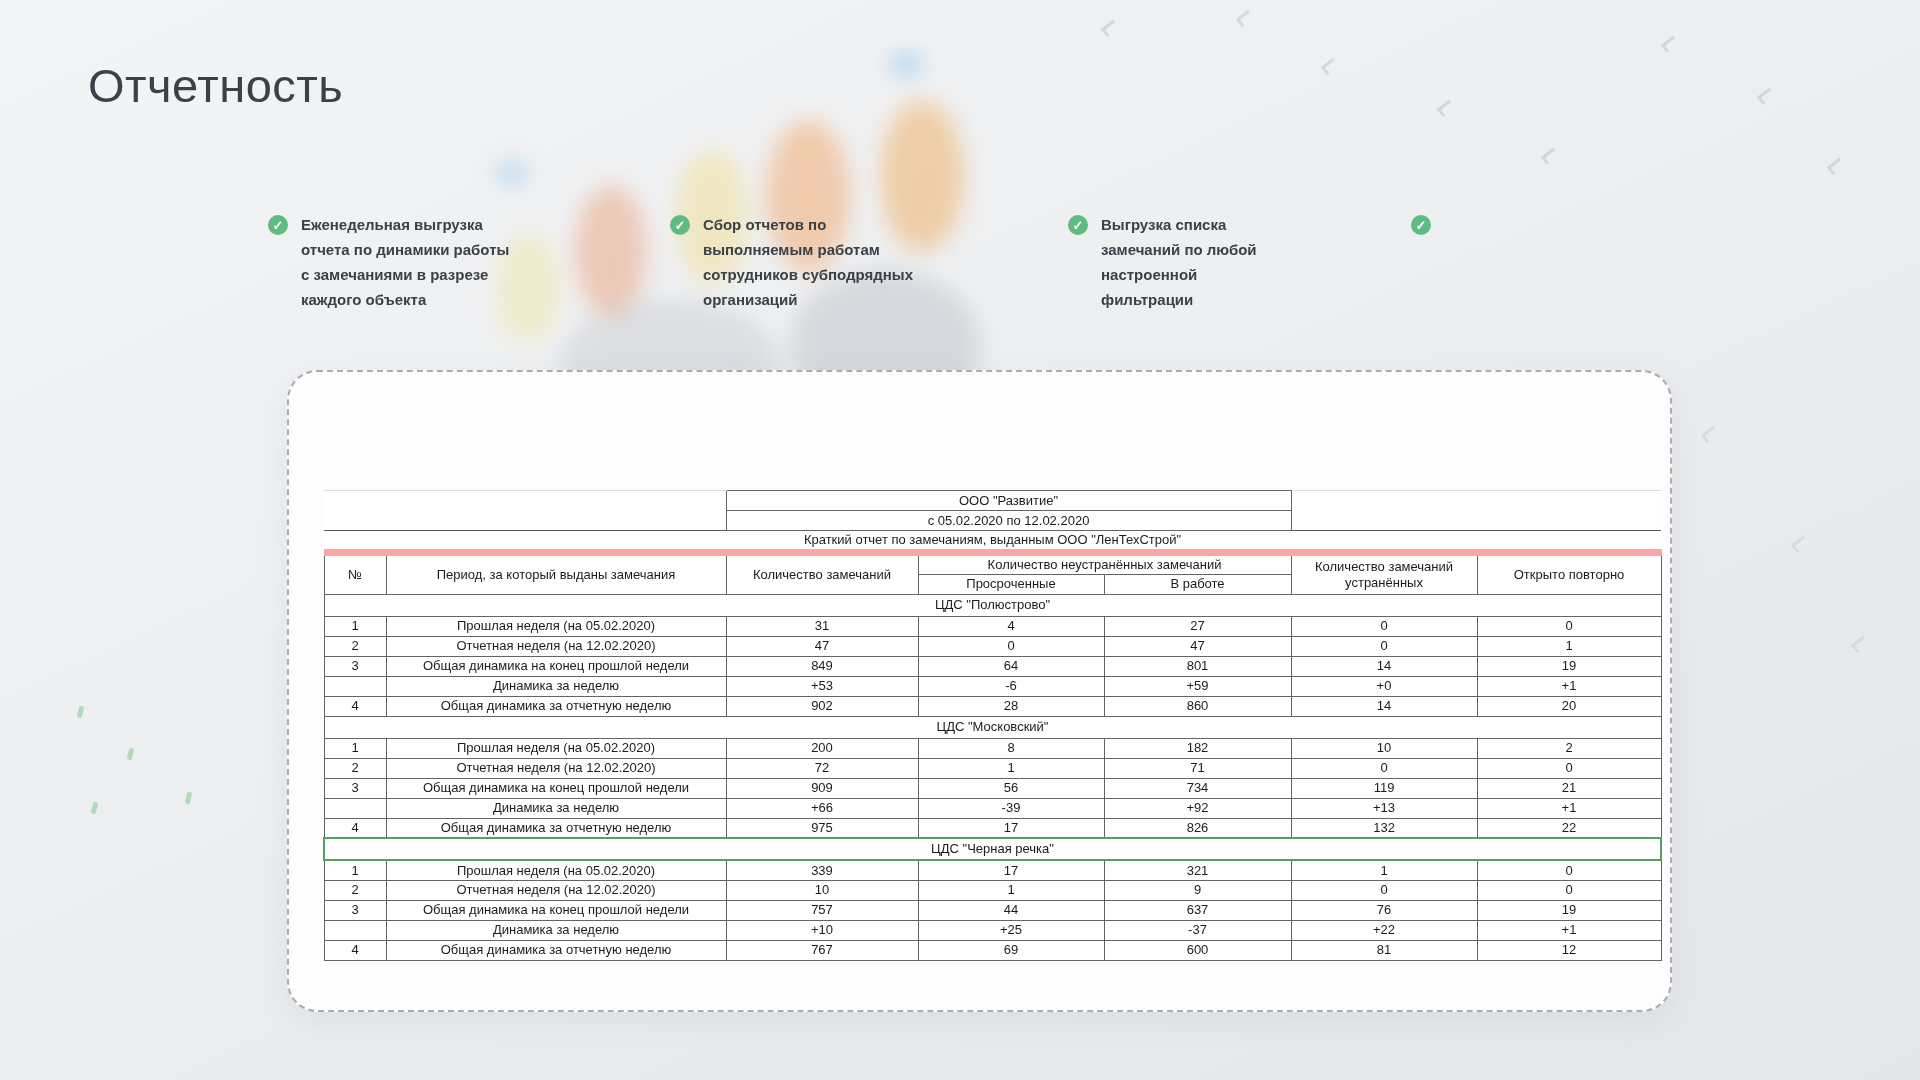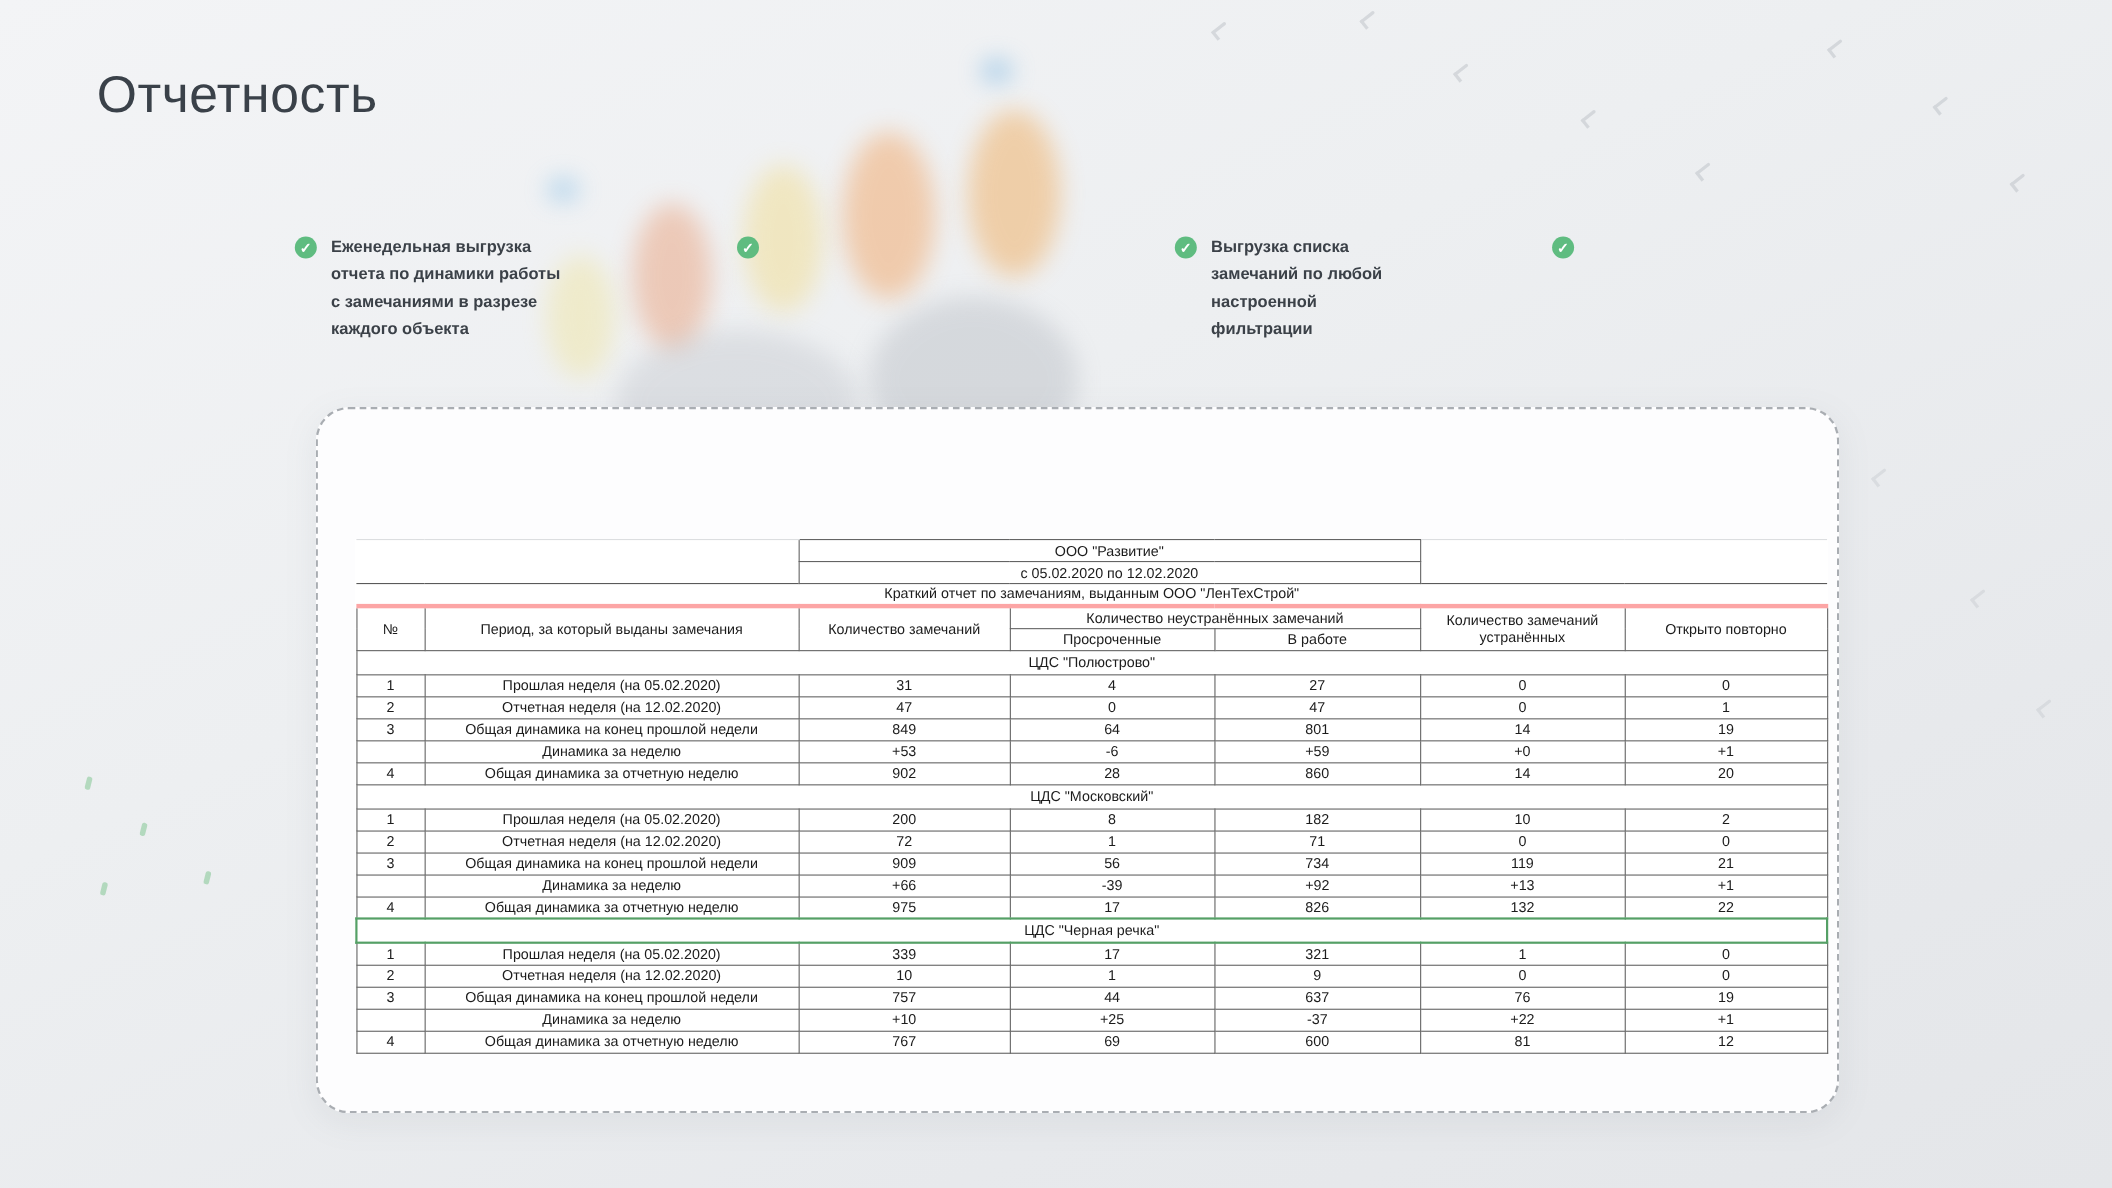--- a/index.html
+++ b/index.html
@@ -36,21 +36,21 @@
 
   .sheet { position:absolute; left:34px; top:118px; }
   table.report { border-collapse:collapse; table-layout:fixed; width:1337px;
     font-size:13px; color:#1c1c1c; background:#ffffff; }
   .report td, .report th { text-align:center; vertical-align:middle; font-weight:normal;
     padding:1px 4px; height:20px; line-height:1.22; overflow:hidden; }
   .report .b  { border:1px solid #646464; }
   .report .nb { border:none; }
   .report .hairline { border-top:1px solid #dcdee0; }
   .report .strong-top { border-top:1px solid #5a5a5a; }
-  .report .strong-bottom { border-bottom:4px solid #fca5a5;margin-top:46px; }
+  .report .strong-bottom { border-bottom:7px solid #fca5a5;margin-top:46px; }
   .report .two-line { white-space:pre-line; }
   .report td.section { height:22px; }
   .report td.green { border:2px solid #55a066; }
 </style>
 </head>
 <body>
 
 <div class="slide">
 
   <div class="photo">
@@ -84,20 +84,24 @@
 
   <div class="feature" style="left:268px;">
     <span class="check">✓</span>
     <span class="feature-text">Еженедельная выгрузка
 отчета по динамики работы
 с замечаниями в разрезе
 каждого объекта</span>
   </div>
   <div class="feature" style="left:670px;">
     <span class="check">✓</span>
+    <span class="feature-text">Сбор отчетов по
+выполняемым работам
+сотрудников субподрядных
+организаций</span>
   </div>
   <div class="feature" style="left:1068px;">
     <span class="check">✓</span>
     <span class="feature-text">Выгрузка списка
 замечаний по любой
 настроенной
 фильтрации</span>
   </div>
   <div class="feature" style="left:1411px;">
     <span class="check">✓</span>

